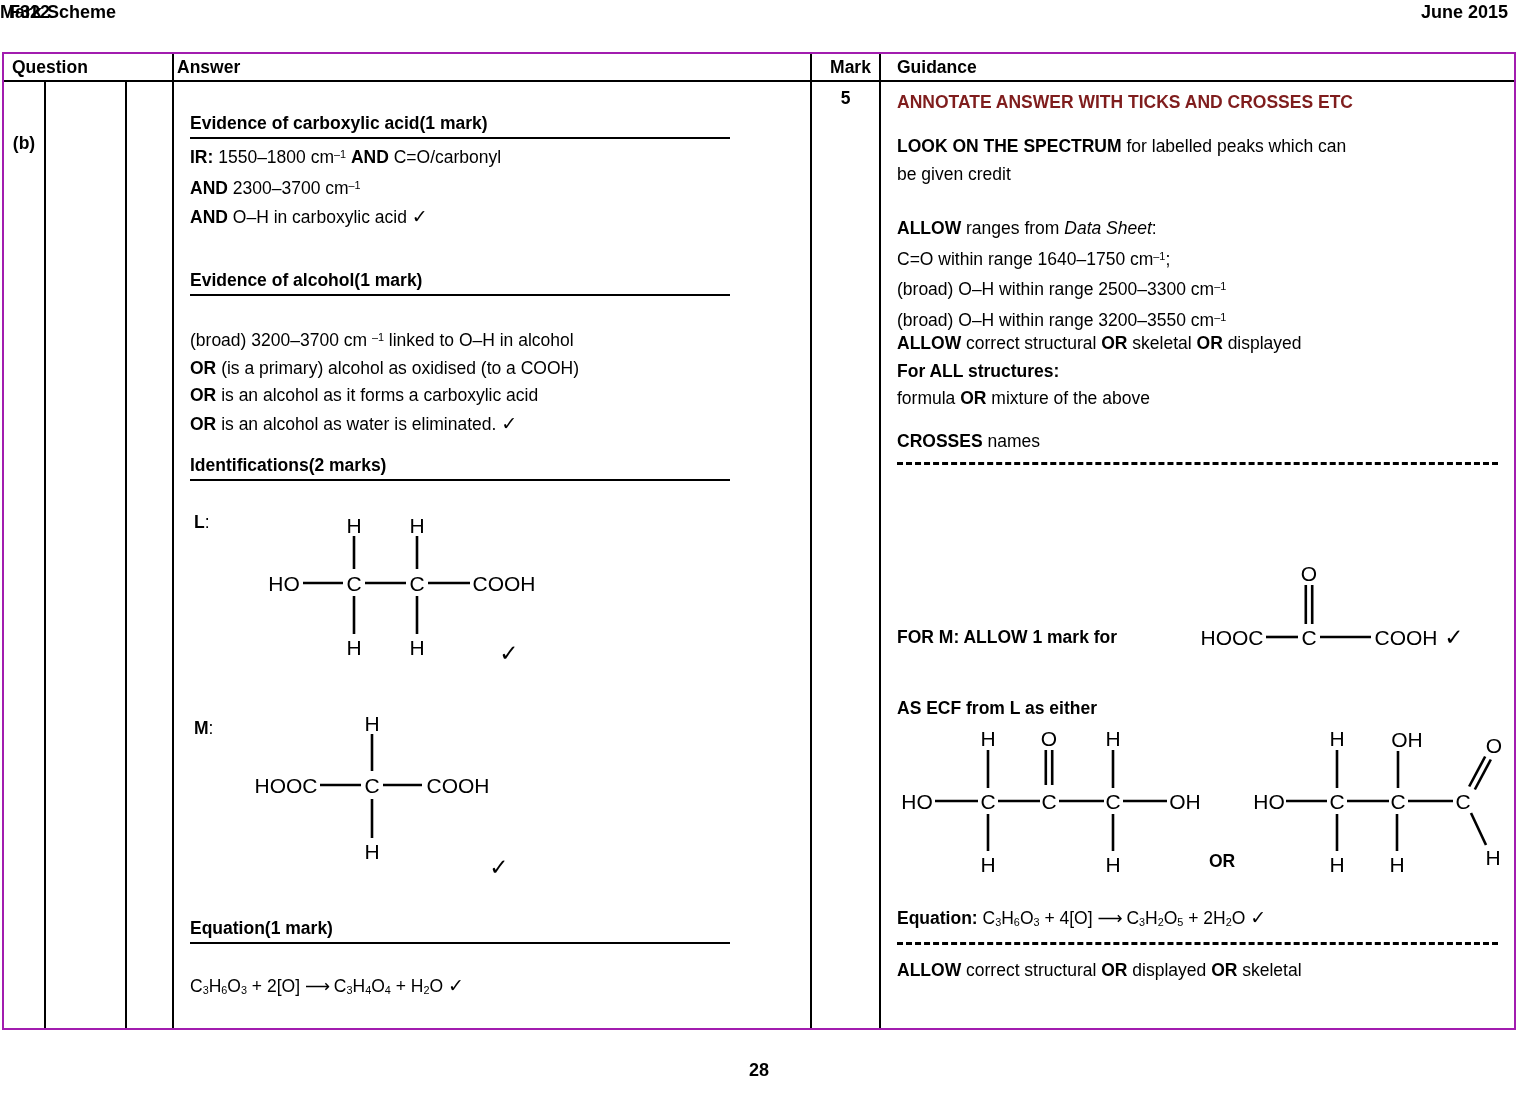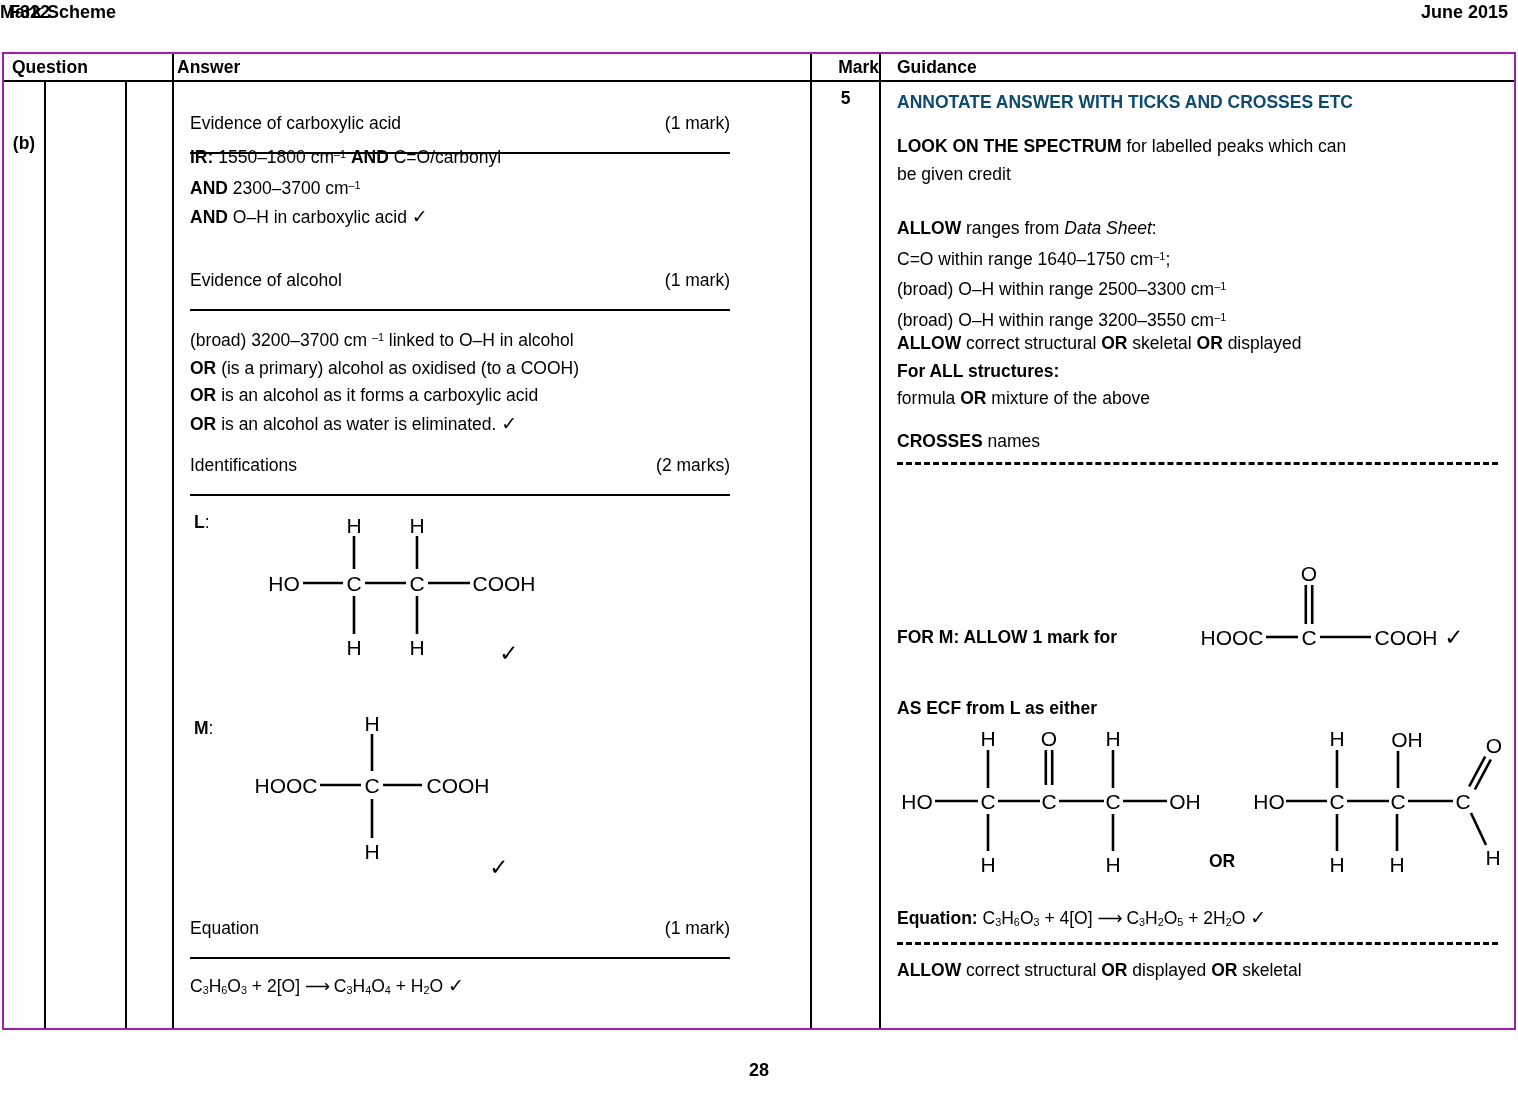--- a/index.html
+++ b/index.html
@@ -12,34 +12,34 @@
   .doc-header .c{position:absolute;left:0;width:100%;text-align:left;top:0;}
   .doc-header .r{position:absolute;right:10px;top:0;}
   
   .mark-table{position:absolute;left:2px;top:52px;width:1510px;height:974px;border:2px solid #a21caf;
               display:grid;grid-template-columns:40px 81px 47px 638px 69px 1fr;grid-template-rows:28px 1fr;}
   .th{font-weight:bold;border-bottom:2px solid #000;padding:3px 0 0 8px;box-sizing:border-box;}
   .th.span3{grid-column:1/4;}
   .bl{border-left:2px solid #000;}
   .cell{box-sizing:border-box;position:relative;}
   .th-answer{padding-left:3px;}
-  .th-mark{padding-left:10px;text-align:right;}
+  .th-mark{padding-left:10px;text-align:center;}
   .th-guidance{padding-left:16px;}
   .q1-cell{padding-top:51px;text-align:center;font-weight:bold;}
   .mark-cell{text-align:center;font-weight:bold;padding-top:6px;}
   
   .tline{line-height:27.5px;white-space:nowrap;}
   .tblock{position:absolute;}
   sup{font-size:62%;vertical-align:0.5em;}
   sub{font-size:62%;vertical-align:-0.2em;}
   .tick{font-weight:bold;font-size:19px;}
   .arrow{font-family:"DejaVu Sans",sans-serif;letter-spacing:-1px;}
-  .blue{color:#0c4a6e;font-weight:bold;}
-  .sec-heading{position:absolute;left:16px;width:540px;display:flex;justify-content:space-between;
-               font-weight:normal;border-bottom:2px solid #000;padding-bottom:18px;}
+  .blue{color:#7f1d1d;font-weight:bold;}
+  .sec-heading{position:absolute;left:16px;width:540px;display:flex;
+               font-weight:bold;border-bottom:2px solid #000;padding-bottom:3px;}
   .slabel{position:absolute;left:20px;}
   .glabel{position:absolute;font-weight:bold;white-space:nowrap;}
   .struct{position:absolute;}
   .struct svg{display:block;overflow:visible;}
   .struct text{font-family:"Liberation Sans","DejaVu Sans",sans-serif;font-size:21px;fill:#000;}
   .struct text.tickt{font-size:23px;font-weight:bold;}
   .dash-sep{position:absolute;left:16px;width:601px;border-top:3px dashed #000;height:0;}
   .footer{position:absolute;top:1060px;left:0;width:100%;text-align:center;font-weight:bold;font-size:18px;}
 </style>
 </head>

